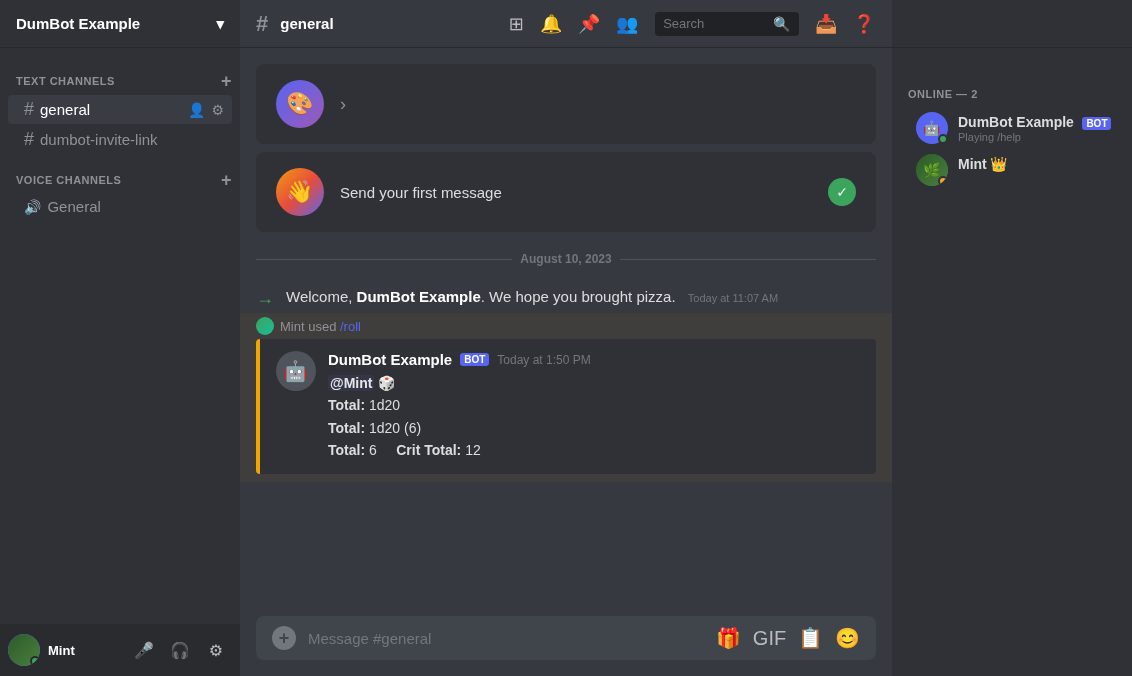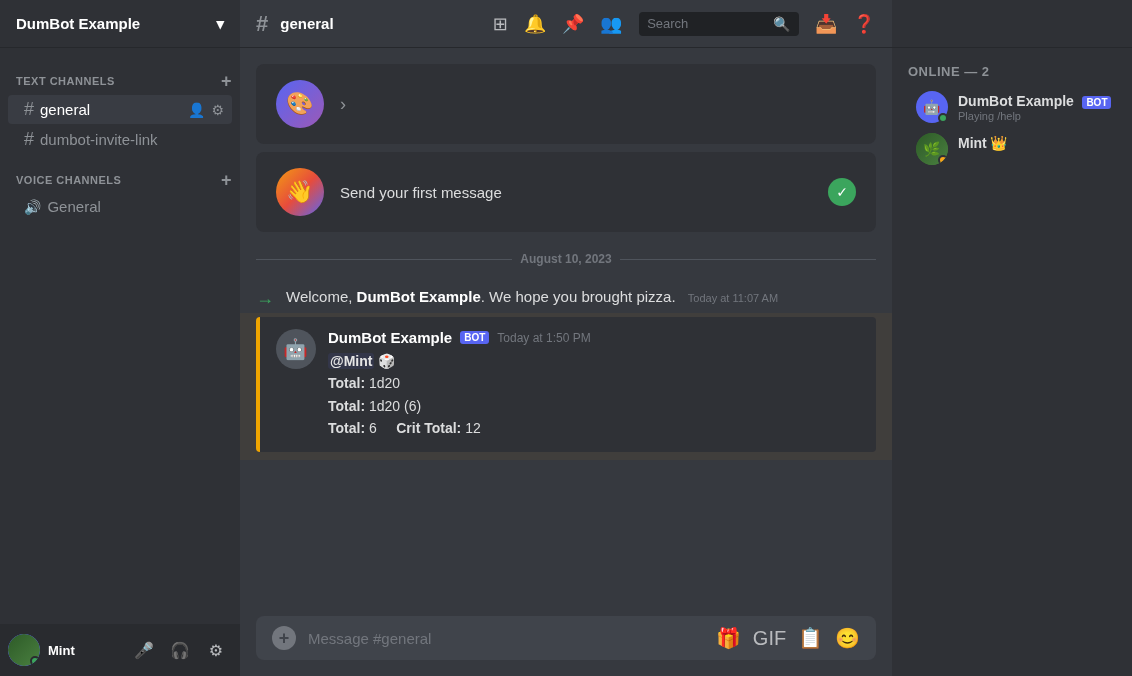--- a/index.html
+++ b/index.html
@@ -118,21 +118,21 @@
     .chat-header-channel { font-size: 15px; font-weight: 700; color: #fff; }
     .header-icons { display: flex; align-items: center; gap: 16px; margin-left: auto; color: #b9bbbe; }
     .header-icon { cursor: pointer; font-size: 18px; }
     .search-box {
       background: #202225;
       border-radius: 4px;
       padding: 2px 8px;
       display: flex;
       align-items: center;
       gap: 6px;
-      width: 160px;
+      width: 144px;
       height: 24px;
     }
     .search-box input {
       background: transparent;
       border: none;
       outline: none;
       color: #dcddde;
       font-size: 13px;
       width: 100%;
     }
@@ -277,21 +277,21 @@
     }
     .right-sidebar-header {
       height: 48px;
       border-bottom: 1px solid #26282c;
       display: flex;
       align-items: center;
       padding: 0 16px;
       gap: 8px;
     }
     .online-section { padding: 16px 8px 8px 16px; }
-    .online-header { font-size: 13px; font-weight: 700; color: #8e9297; text-transform: uppercase; letter-spacing: 0.5px; margin-bottom: 8px; }
+    .online-header { font-size: 11px; font-weight: 700; color: #8e9297; text-transform: uppercase; letter-spacing: 0.5px; margin-bottom: 8px; margin-top: 24px; }
     .member-item {
       display: flex;
       align-items: center;
       gap: 10px;
       padding: 4px 8px;
       border-radius: 4px;
       cursor: pointer;
       margin-bottom: 2px;
     }
     .member-avatar {
@@ -427,20 +427,30 @@
       <span class="system-arrow">→</span>
       <div class="system-content">
         <div class="welcome-text">
           <span>Welcome, </span><strong>DumBot Example</strong><span>. We hope you brought pizza.</span>
           <span class="timestamp" style="margin-left:8px;">Today at 11:07 AM</span>
         </div>
       </div>
     </div>
 
     <div class="bot-message-container highlight-row">
+      <div class="mint-used-row">
+        <div class="mint-avatar-tiny">
+          <div class="mint-avatar-tiny-img"></div>
+        </div>
+        <span>
+          <span>Mint</span>
+          <span> used </span>
+          <span class="roll-command">/roll</span>
+        </span>
+      </div>
       <div class="bot-message-row">
         <div class="bot-avatar">🤖</div>
         <div class="bot-content">
           <div class="bot-name-row">
             <span class="bot-name">DumBot Example</span>
             <span class="bot-badge">BOT</span>
             <span class="bot-timestamp">Today at 1:50 PM</span>
           </div>
           <div class="embed-line">
             <span class="mention">@Mint</span>

